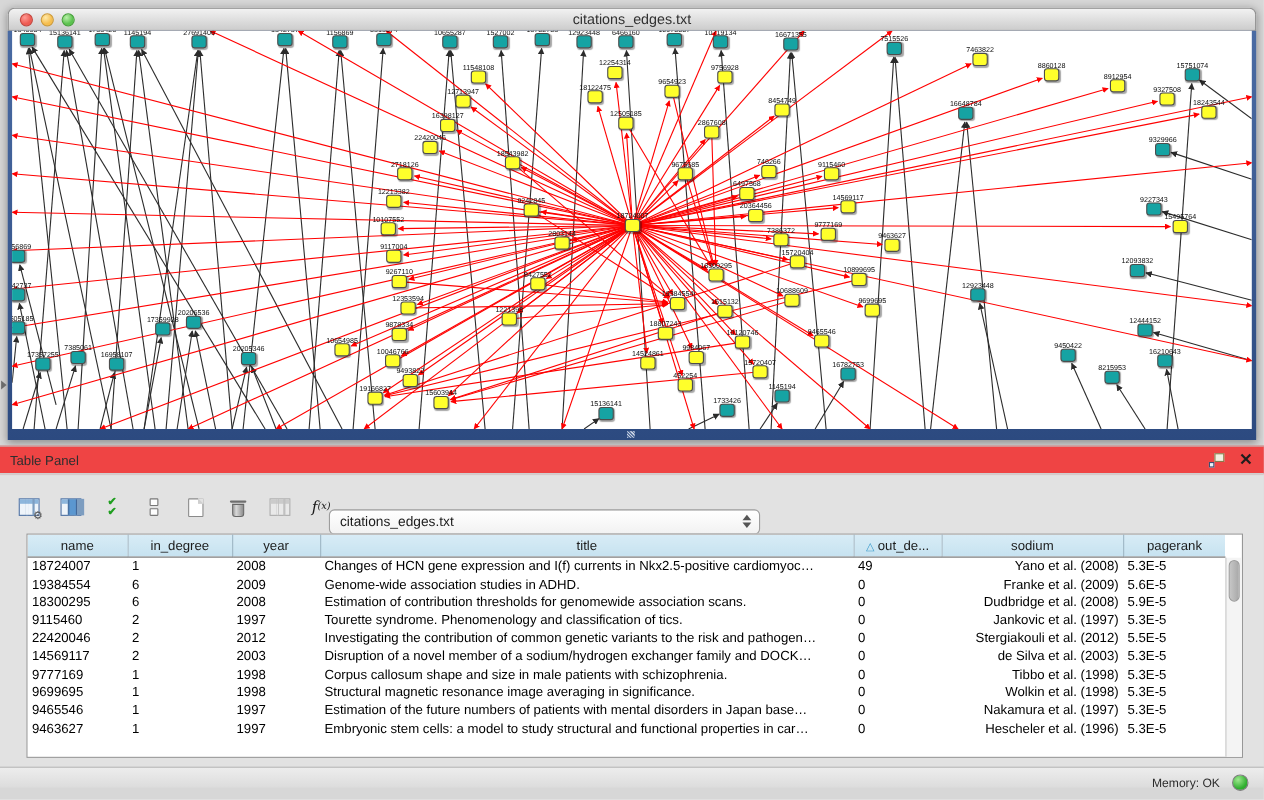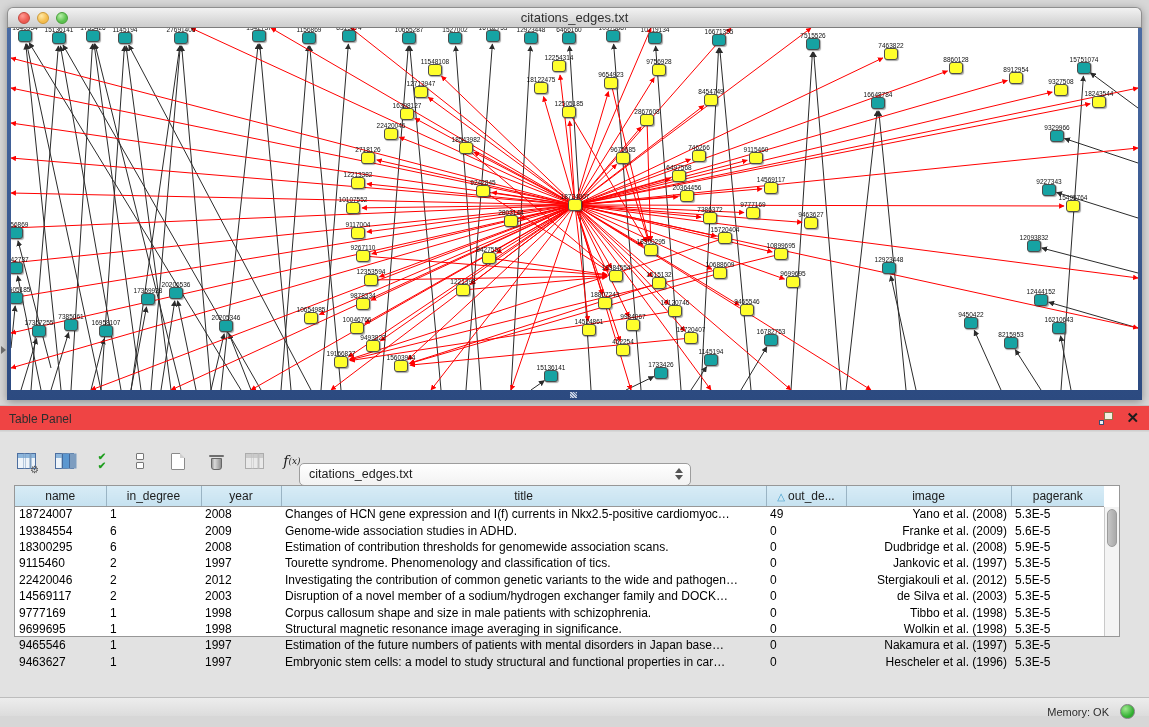--- a/index.html
+++ b/index.html
@@ -71,21 +71,21 @@
   .fx small { font-size:9px; }
   #table-selector { position:absolute; left:285px; top:17px; width:392px; height:23px;
       background:linear-gradient(#ffffff,#f2f2f2); border:1px solid #9d9d9d; border-radius:5px;
       font-size:12.5px; color:#1c1c1c; line-height:21px; padding-left:9px; }
   #table-selector .stepper { position:absolute; right:7px; top:4px; display:flex; flex-direction:column; gap:2px; }
   #table-selector .stepper b { width:0; height:0; border-left:4px solid transparent; border-right:4px solid transparent; }
   #table-selector .stepper b.up { border-bottom:5px solid #555; }
   #table-selector .stepper b.down { border-top:5px solid #555; }
 
   
-  #grid { position:absolute; left:14px; top:53px; width:1106px; height:152px;
+  #grid { position:absolute; left:24px; top:53px; width:1106px; height:204px;
       background:#fff; border:1px solid #979797; }
   #grid table { border-collapse:collapse; table-layout:fixed; width:1089px; font-size:12px; color:#000; }
   #grid th { height:20px; background:linear-gradient(#d8ecf6,#c6e2f0); border-right:1px solid #9ab4c4;
       border-bottom:1px solid #979797; font-weight:normal; font-size:12px; color:#1c1c1c; overflow:hidden; white-space:nowrap; }
   #grid th:last-child { border-right:none; }
   #grid td { height:16.4px; padding:0 4px; white-space:nowrap; overflow:hidden; text-overflow:ellipsis; }
   #grid col:nth-child(1){width:91px;} #grid col:nth-child(2){width:95px;}
   #grid col:nth-child(3){width:80px;} #grid col:nth-child(4){width:485px;}
   #grid col:nth-child(5){width:80px;} #grid col:nth-child(6){width:165px;}
   #grid col:nth-child(7){width:93px;}
@@ -664,21 +664,21 @@
             <col>
             <col>
           </colgroup>
         <thead>
             <tr id="grid-head">
               <th>name</th>
               <th>in_degree</th>
               <th>year</th>
               <th>title</th>
               <th><span class="sort-tri">△</span>out_de...</th>
-              <th>image</th>
+              <th>sodium</th>
               <th>pagerank</th>
             </tr>
           </thead>
         <tbody id="grid-body">
             <tr>
               <td>18724007</td>
               <td>1</td>
               <td>2008</td>
               <td>Changes of HCN gene expression and I(f) currents in Nkx2.5-positive cardiomyoc…</td>
               <td>49</td>
@@ -709,21 +709,21 @@
               <td>1997</td>
               <td>Tourette syndrome. Phenomenology and classification of tics.</td>
               <td>0</td>
               <td>Jankovic et al. (1997)</td>
               <td>5.3E-5</td>
             </tr>
             <tr>
               <td>22420046</td>
               <td>2</td>
               <td>2012</td>
-              <td>Investigating the contribution of common genetic variants to the wide and pathogen…</td>
+              <td>Investigating the contribution of common genetic variants to the risk and pathogen…</td>
               <td>0</td>
               <td>Stergiakouli et al. (2012)</td>
               <td>5.5E-5</td>
             </tr>
             <tr>
               <td>14569117</td>
               <td>2</td>
               <td>2003</td>
               <td>Disruption of a novel member of a sodium/hydrogen exchanger family and DOCK…</td>
               <td>0</td>

